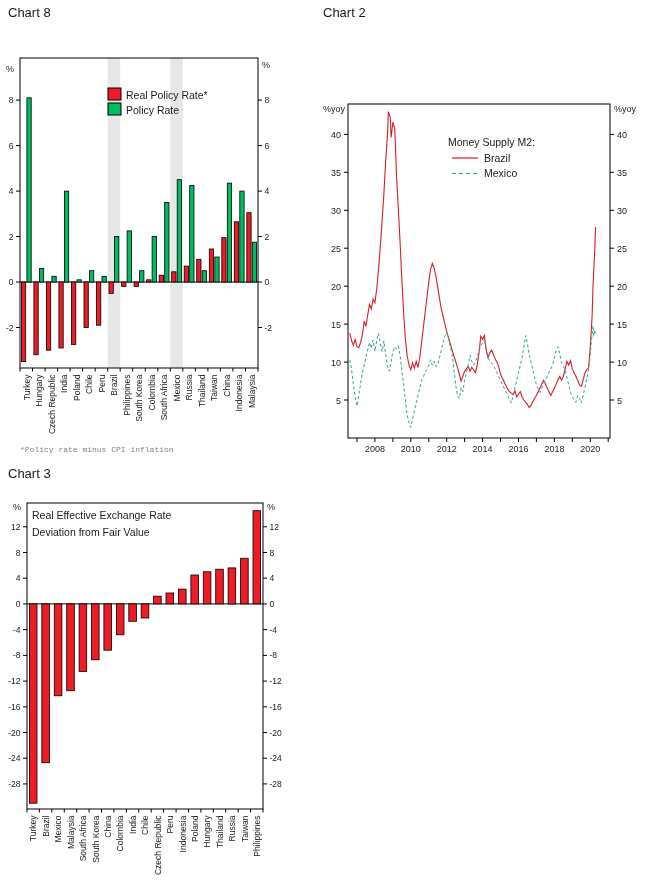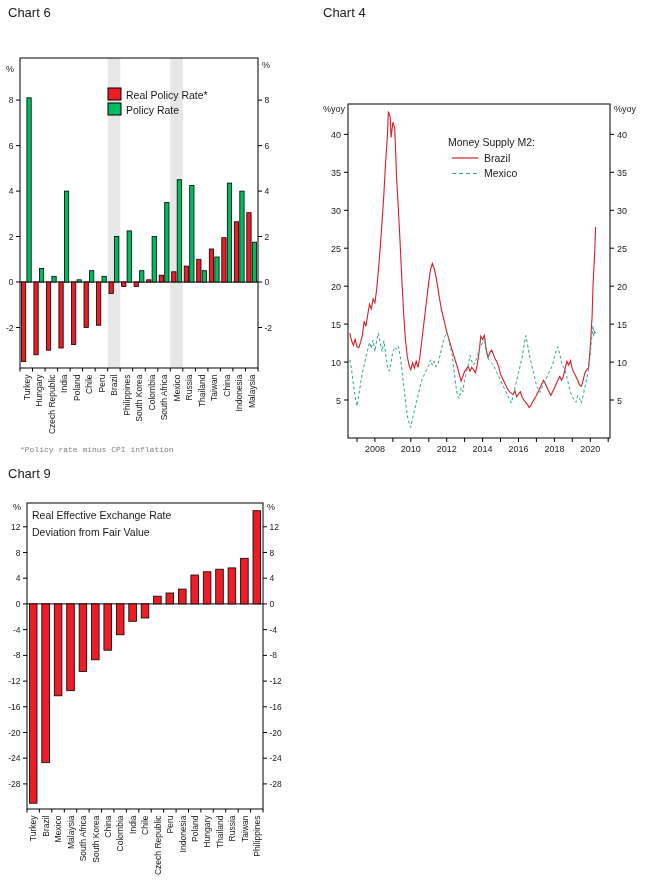--- a/index.html
+++ b/index.html
@@ -6,25 +6,25 @@
   body{width:652px;height:886px;position:relative;overflow:hidden;
        font-family:"Liberation Sans",sans-serif;color:#1a1a1a;}
   .chart-title{position:absolute;font-size:13px;color:#1a1a1a;}
   .footnote{position:absolute;font-size:8px;color:#7f7f7f;}
   svg{position:absolute;overflow:visible;}
   svg text{font-family:"Liberation Sans",sans-serif;fill:#1a1a1a;}
 </style>
 </head>
 <body>
 
-<div class="chart-title" style="left:8px;top:5px;">Chart 6</div>
-
-<div class="chart-title" style="left:323px;top:5px;">Chart 4</div>
-
-<div class="chart-title" style="left:8px;top:466px;">Chart 9</div>
+<div class="chart-title" style="left:8px;top:5px;">Chart 8</div>
+
+<div class="chart-title" style="left:323px;top:5px;">Chart 2</div>
+
+<div class="chart-title" style="left:8px;top:466px;">Chart 3</div>
 
 <svg id="chart3" width="300" height="465" style="left:0;top:0;">
     <rect x="107.7" y="58" width="12.5" height="310" fill="#e7e7e7"></rect>
     <rect x="170.3" y="58" width="12.5" height="310" fill="#e7e7e7"></rect>
     <rect x="20" y="58" width="238" height="310" fill="none" stroke="#000" stroke-width="1"></rect>
     <g>
       <line x1="16" y1="327.5" x2="20" y2="327.5" stroke="#000"></line>
       <line x1="258" y1="327.5" x2="262" y2="327.5" stroke="#000"></line>
       <text x="13.5" y="330.5" font-size="8.5" text-anchor="end">-2</text>
       <text x="264.5" y="330.5" font-size="8.5" text-anchor="start">-2</text>

